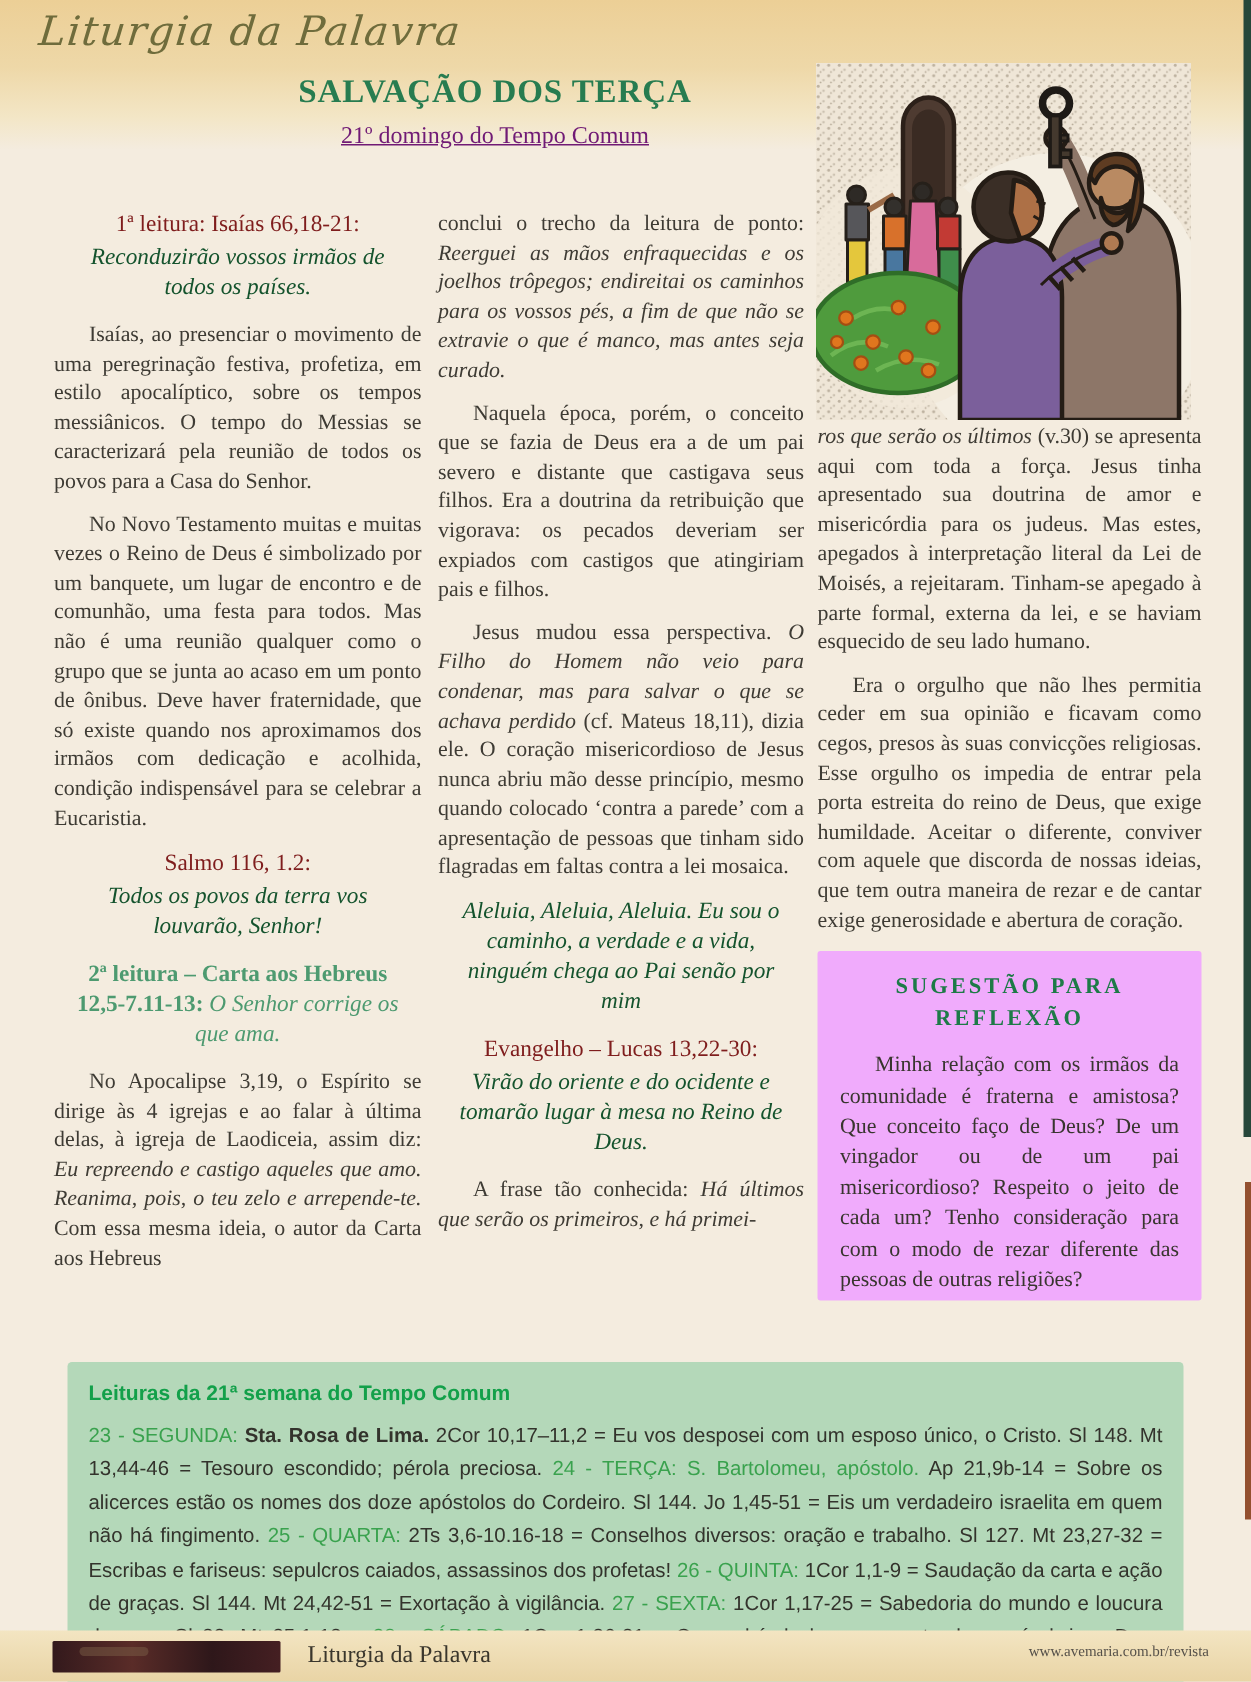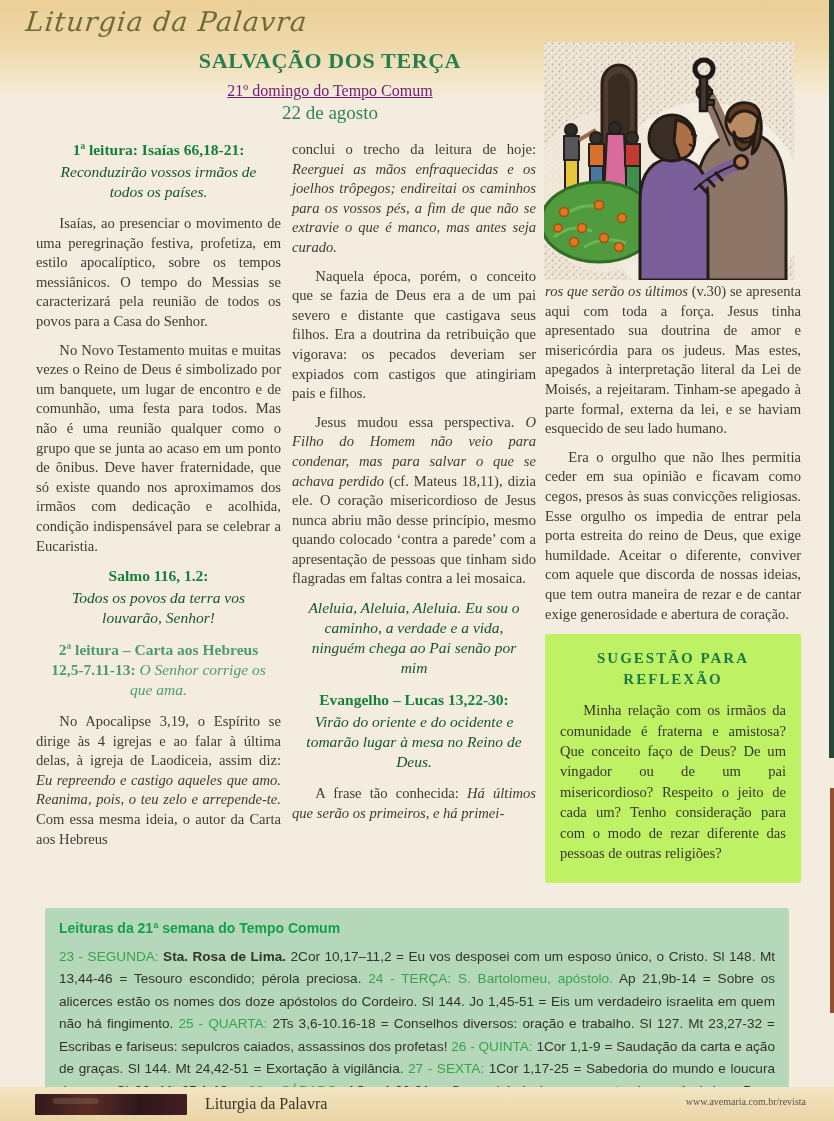--- a/index.html
+++ b/index.html
@@ -29,37 +29,37 @@
   
   .col{position:absolute;top:140px;}
   .col1{left:36px;width:245px;}
   .col2{left:292px;width:244px;}
   .col3{left:545px;top:282px;width:256px;}
   .para{
     margin:0 0 9px;text-indent:1.6em;text-align:justify;
     font-size:14.6px;line-height:19.6px;color:#3e3b34;
   }
   .rh{
-    text-align:center;color:#15803d;font-weight:700;
+    text-align:center;color:#7f1d1d;font-weight:400;
     font-size:15.5px;line-height:20px;margin:10px 14px 2px;
   }
   .rh-sub{
     text-align:center;color:#14532d;font-style:italic;
     font-size:15.5px;line-height:20px;margin:0 10px 12px;
   }
   .prewrap{white-space:pre-line;}
   .seg-i{font-style:italic;}
   .seg-b{font-weight:700;}
   .seg-g{color:#3aa24e;}
   
   .illustration{position:absolute;left:544px;top:42px;width:250px;height:238px;}
   
   .reflection-box{
-    background:#bef264;border-radius:2px;
-    margin-top:10px;padding:14px 15px 20px;
+    background:#f0abfc;border-radius:2px;
+    margin-top:10px;padding:14px 15px 4px;
   }
   .reflection-title{
     text-align:center;color:#1d7a47;font-weight:700;
     font-size:15px;line-height:21px;letter-spacing:2px;margin:0 6px 10px;
   }
   .reflection-body{
     margin:0;text-indent:1.6em;text-align:justify;
     font-size:14.6px;line-height:20.4px;color:#38352e;
   }
   
@@ -105,21 +105,20 @@
 
 <div class="top-band"></div>
 <div class="masthead">Liturgia da Palavra</div>
 <div class="edge-green"></div>
 <div class="edge-rust"></div>
 <div class="bottom-shade"></div>
 
 <div class="title-block">
   <h1 class="page-title">SALVAÇÃO DOS TERÇA</h1>
   <div class="page-sub1">21º domingo do Tempo Comum</div>
-  <div class="page-sub2">22 de agosto</div>
 </div>
 
 <svg class="illustration" viewBox="0 0 250 238" aria-hidden="true">
   <defs>
     <pattern id="stip" width="7" height="7" patternUnits="userSpaceOnUse">
       <circle cx="1.5" cy="1.5" r="1" fill="#b4a896"></circle>
       <circle cx="5" cy="4.5" r=".9" fill="#c6bcab"></circle>
       <circle cx="3" cy="6" r=".6" fill="#a99d8a"></circle>
     </pattern>
   </defs>
@@ -193,21 +192,21 @@
   <div class="rh-sub">Reconduzirão vossos irmãos de todos os países.</div>
   <p class="para">Isaías, ao presenciar o movimento de uma peregrinação festiva, profetiza, em estilo apocalíptico, sobre os tempos messiânicos. O tempo do Messias se caracterizará pela reunião de todos os povos para a Casa do Senhor.</p>
   <p class="para">No Novo Testamento muitas e muitas vezes o Reino de Deus é simbolizado por um banquete, um lugar de encontro e de comunhão, uma festa para todos. Mas não é uma reunião qualquer como o grupo que se junta ao acaso em um ponto de ônibus. Deve haver fraternidade, que só existe quando nos aproximamos dos irmãos com dedicação e acolhida, condição indispensável para se celebrar a Eucaristia.</p>
   <div class="rh">Salmo 116, 1.2:</div>
   <div class="rh-sub">Todos os povos da terra vos louvarão, Senhor!</div>
   <div class="rh" style="font-weight:400;color:#4d9a70;margin-bottom:12px"><span class="seg-b">2ª leitura – Carta aos Hebreus 12,5-7.11-13: </span><span class="seg-i">O Senhor corrige os que ama.</span></div>
   <p class="para"><span>No Apocalipse 3,19, o Espírito se dirige às 4 igrejas e ao falar à última delas, à igreja de Laodiceia, assim diz: </span><span class="seg-i">Eu repreendo e castigo aqueles que amo. Reanima, pois, o teu zelo e arrepende-te.</span><span> Com essa mesma ideia, o autor da Carta aos Hebreus</span></p>
 </div>
 
 <div class="col col2">
-  <p class="para" style="text-indent:0"><span>conclui o trecho da leitura de hoje: </span><span class="seg-i">Reerguei as mãos enfraquecidas e os joelhos trôpegos; endireitai os caminhos para os vossos pés, a fim de que não se extravie o que é manco, mas antes seja curado.</span></p>
+  <p class="para" style="text-indent:0"><span>conclui o trecho da leitura de ponto: </span><span class="seg-i">Reerguei as mãos enfraquecidas e os joelhos trôpegos; endireitai os caminhos para os vossos pés, a fim de que não se extravie o que é manco, mas antes seja curado.</span></p>
   <p class="para">Naquela época, porém, o conceito que se fazia de Deus era a de um pai severo e distante que castigava seus filhos. Era a doutrina da retribuição que vigorava: os pecados deveriam ser expiados com castigos que atingiriam pais e filhos.</p>
   <p class="para"><span>Jesus mudou essa perspectiva. </span><span class="seg-i">O Filho do Homem não veio para condenar, mas para salvar o que se achava perdido</span><span> (cf. Mateus 18,11), dizia ele. O coração misericordioso de Jesus nunca abriu mão desse princípio, mesmo quando colocado ‘contra a parede’ com a apresentação de pessoas que tinham sido flagradas em faltas contra a lei mosaica.</span></p>
   <div class="rh-sub">Aleluia, Aleluia, Aleluia. Eu sou o caminho, a verdade e a vida, ninguém chega ao Pai senão por mim</div>
   <div class="rh">Evangelho – Lucas 13,22-30:</div>
   <div class="rh-sub">Virão do oriente e do ocidente e tomarão lugar à mesa no Reino de Deus.</div>
   <p class="para"><span>A frase tão conhecida: </span><span class="seg-i">Há últimos que serão os primeiros, e há primei-</span></p>
 </div>
 
 <div class="col col3">
   <p class="para" style="text-indent:0"><span class="seg-i">ros que serão os últimos</span><span> (v.30) se apresenta aqui com toda a força. Jesus tinha apresentado sua doutrina de amor e misericórdia para os judeus. Mas estes, apegados à interpretação literal da Lei de Moisés, a rejeitaram. Tinham-se apegado à parte formal, externa da lei, e se haviam esquecido de seu lado humano.</span></p>

